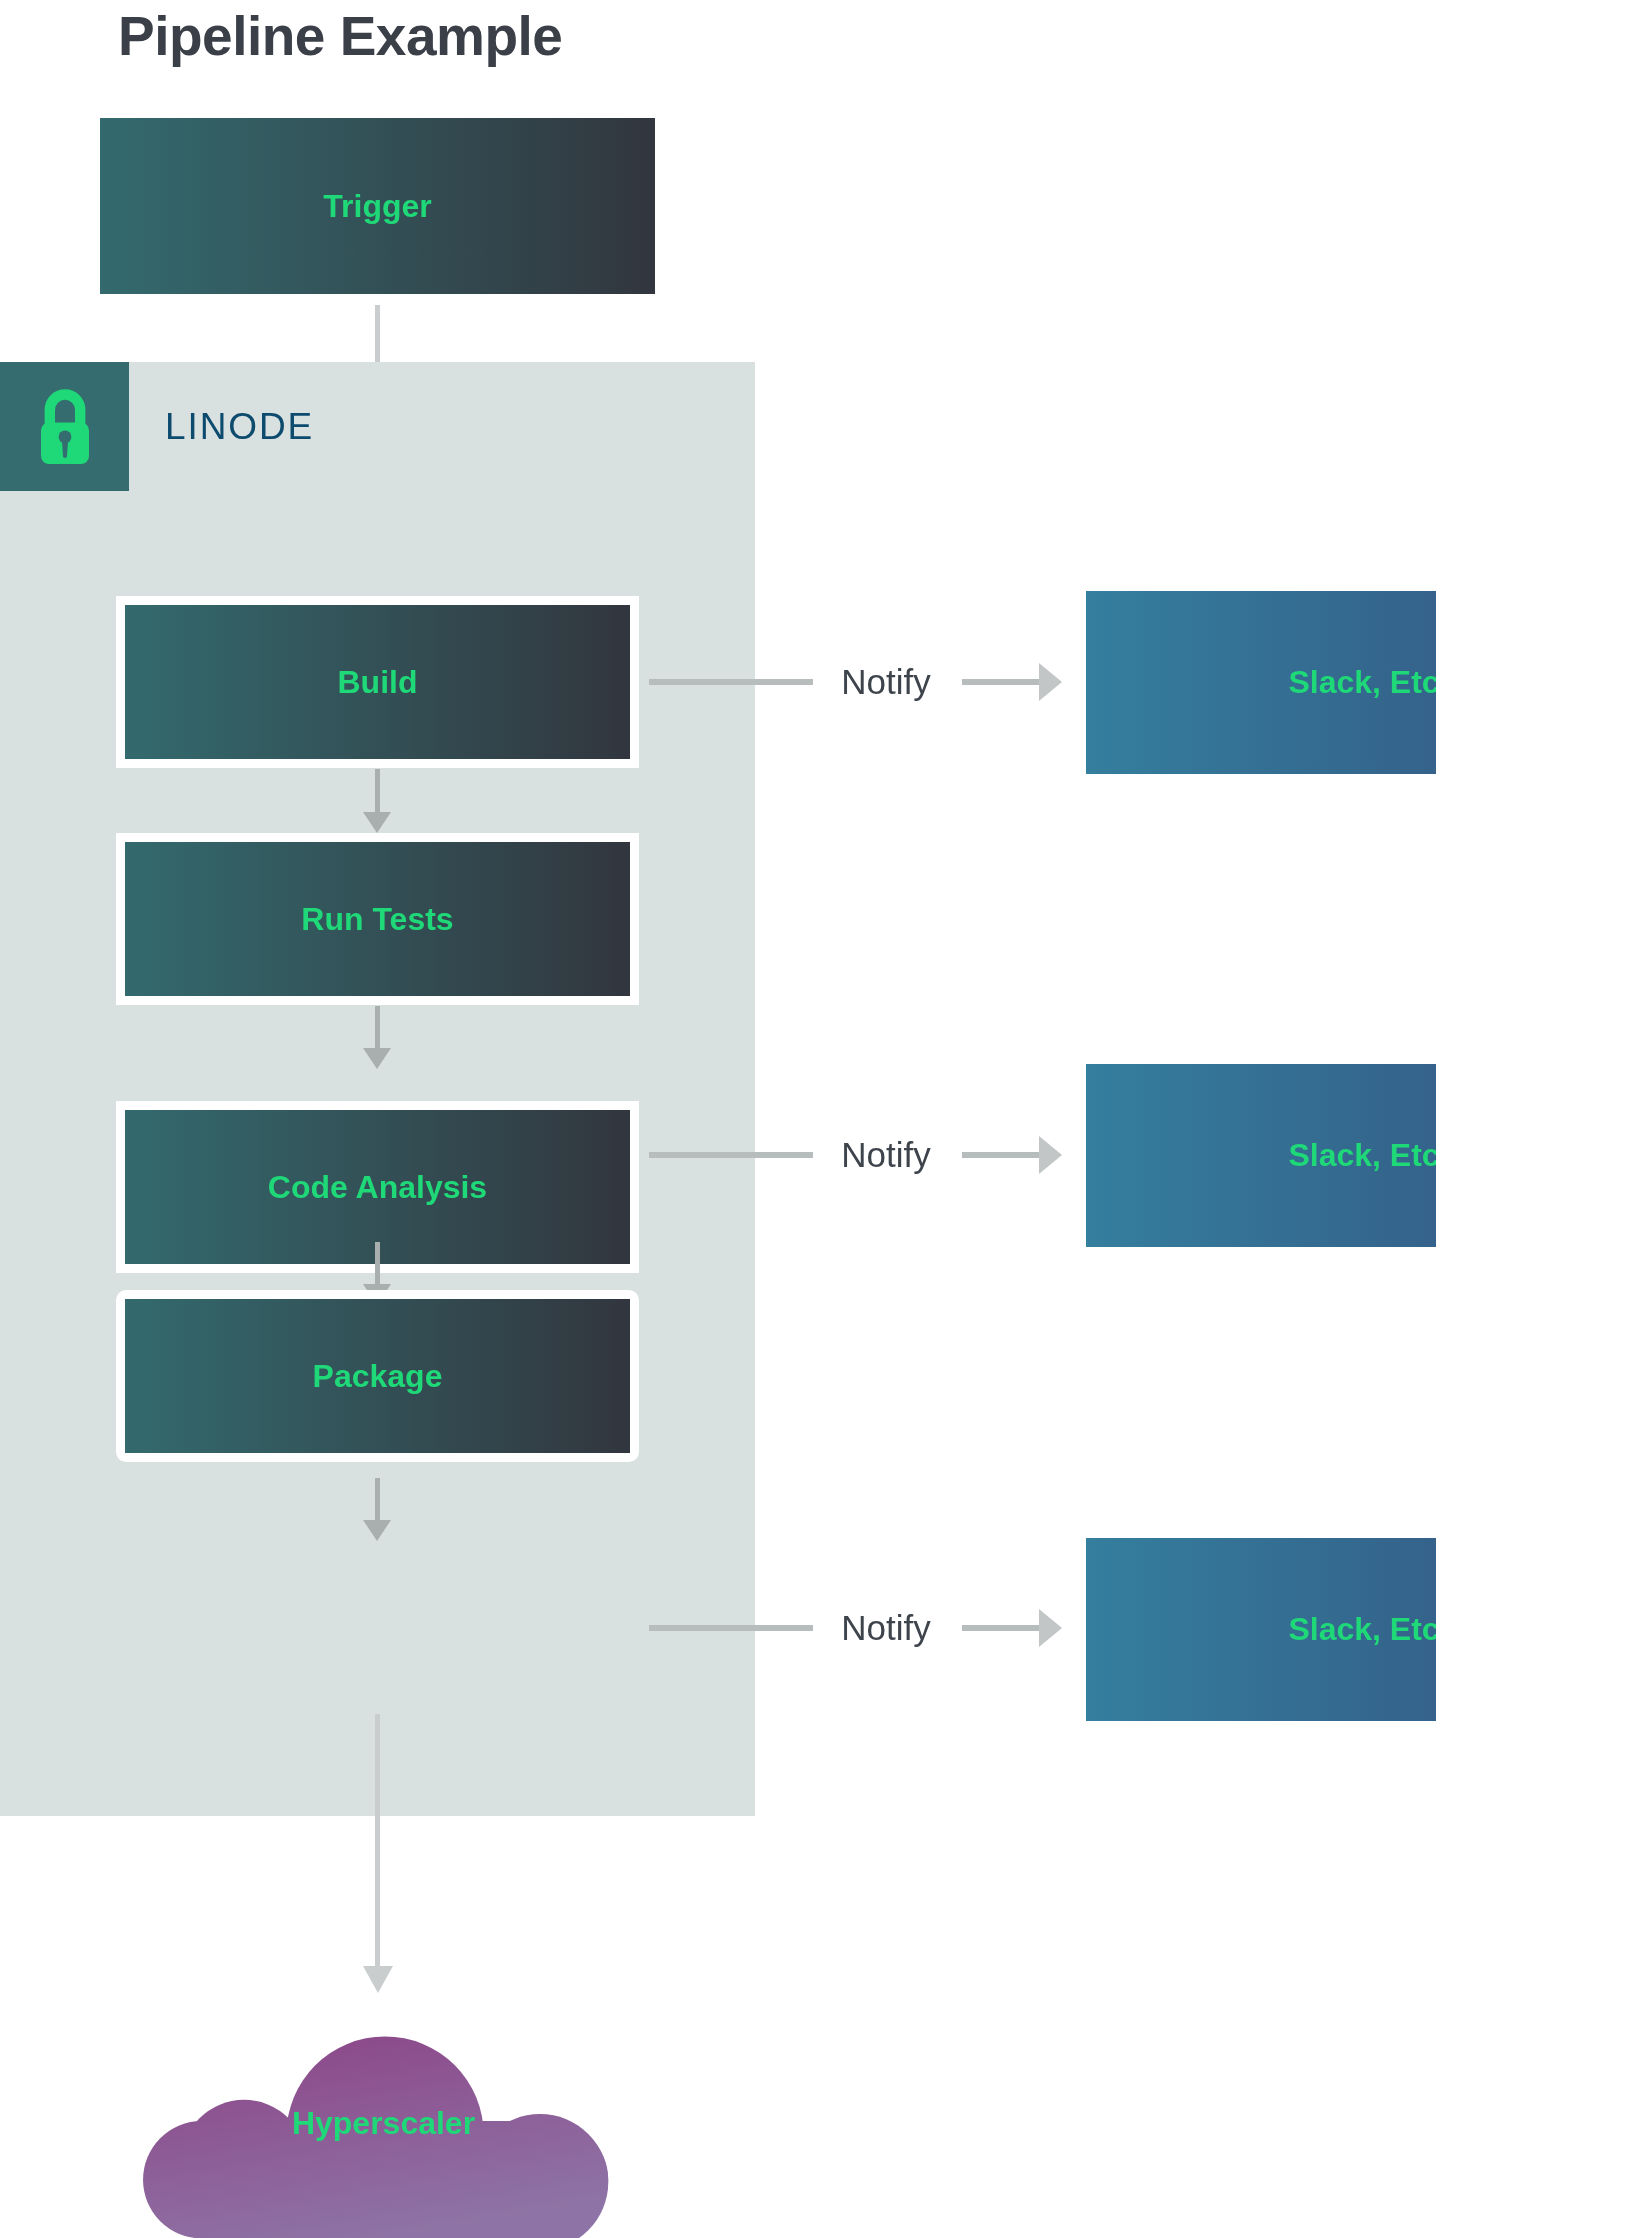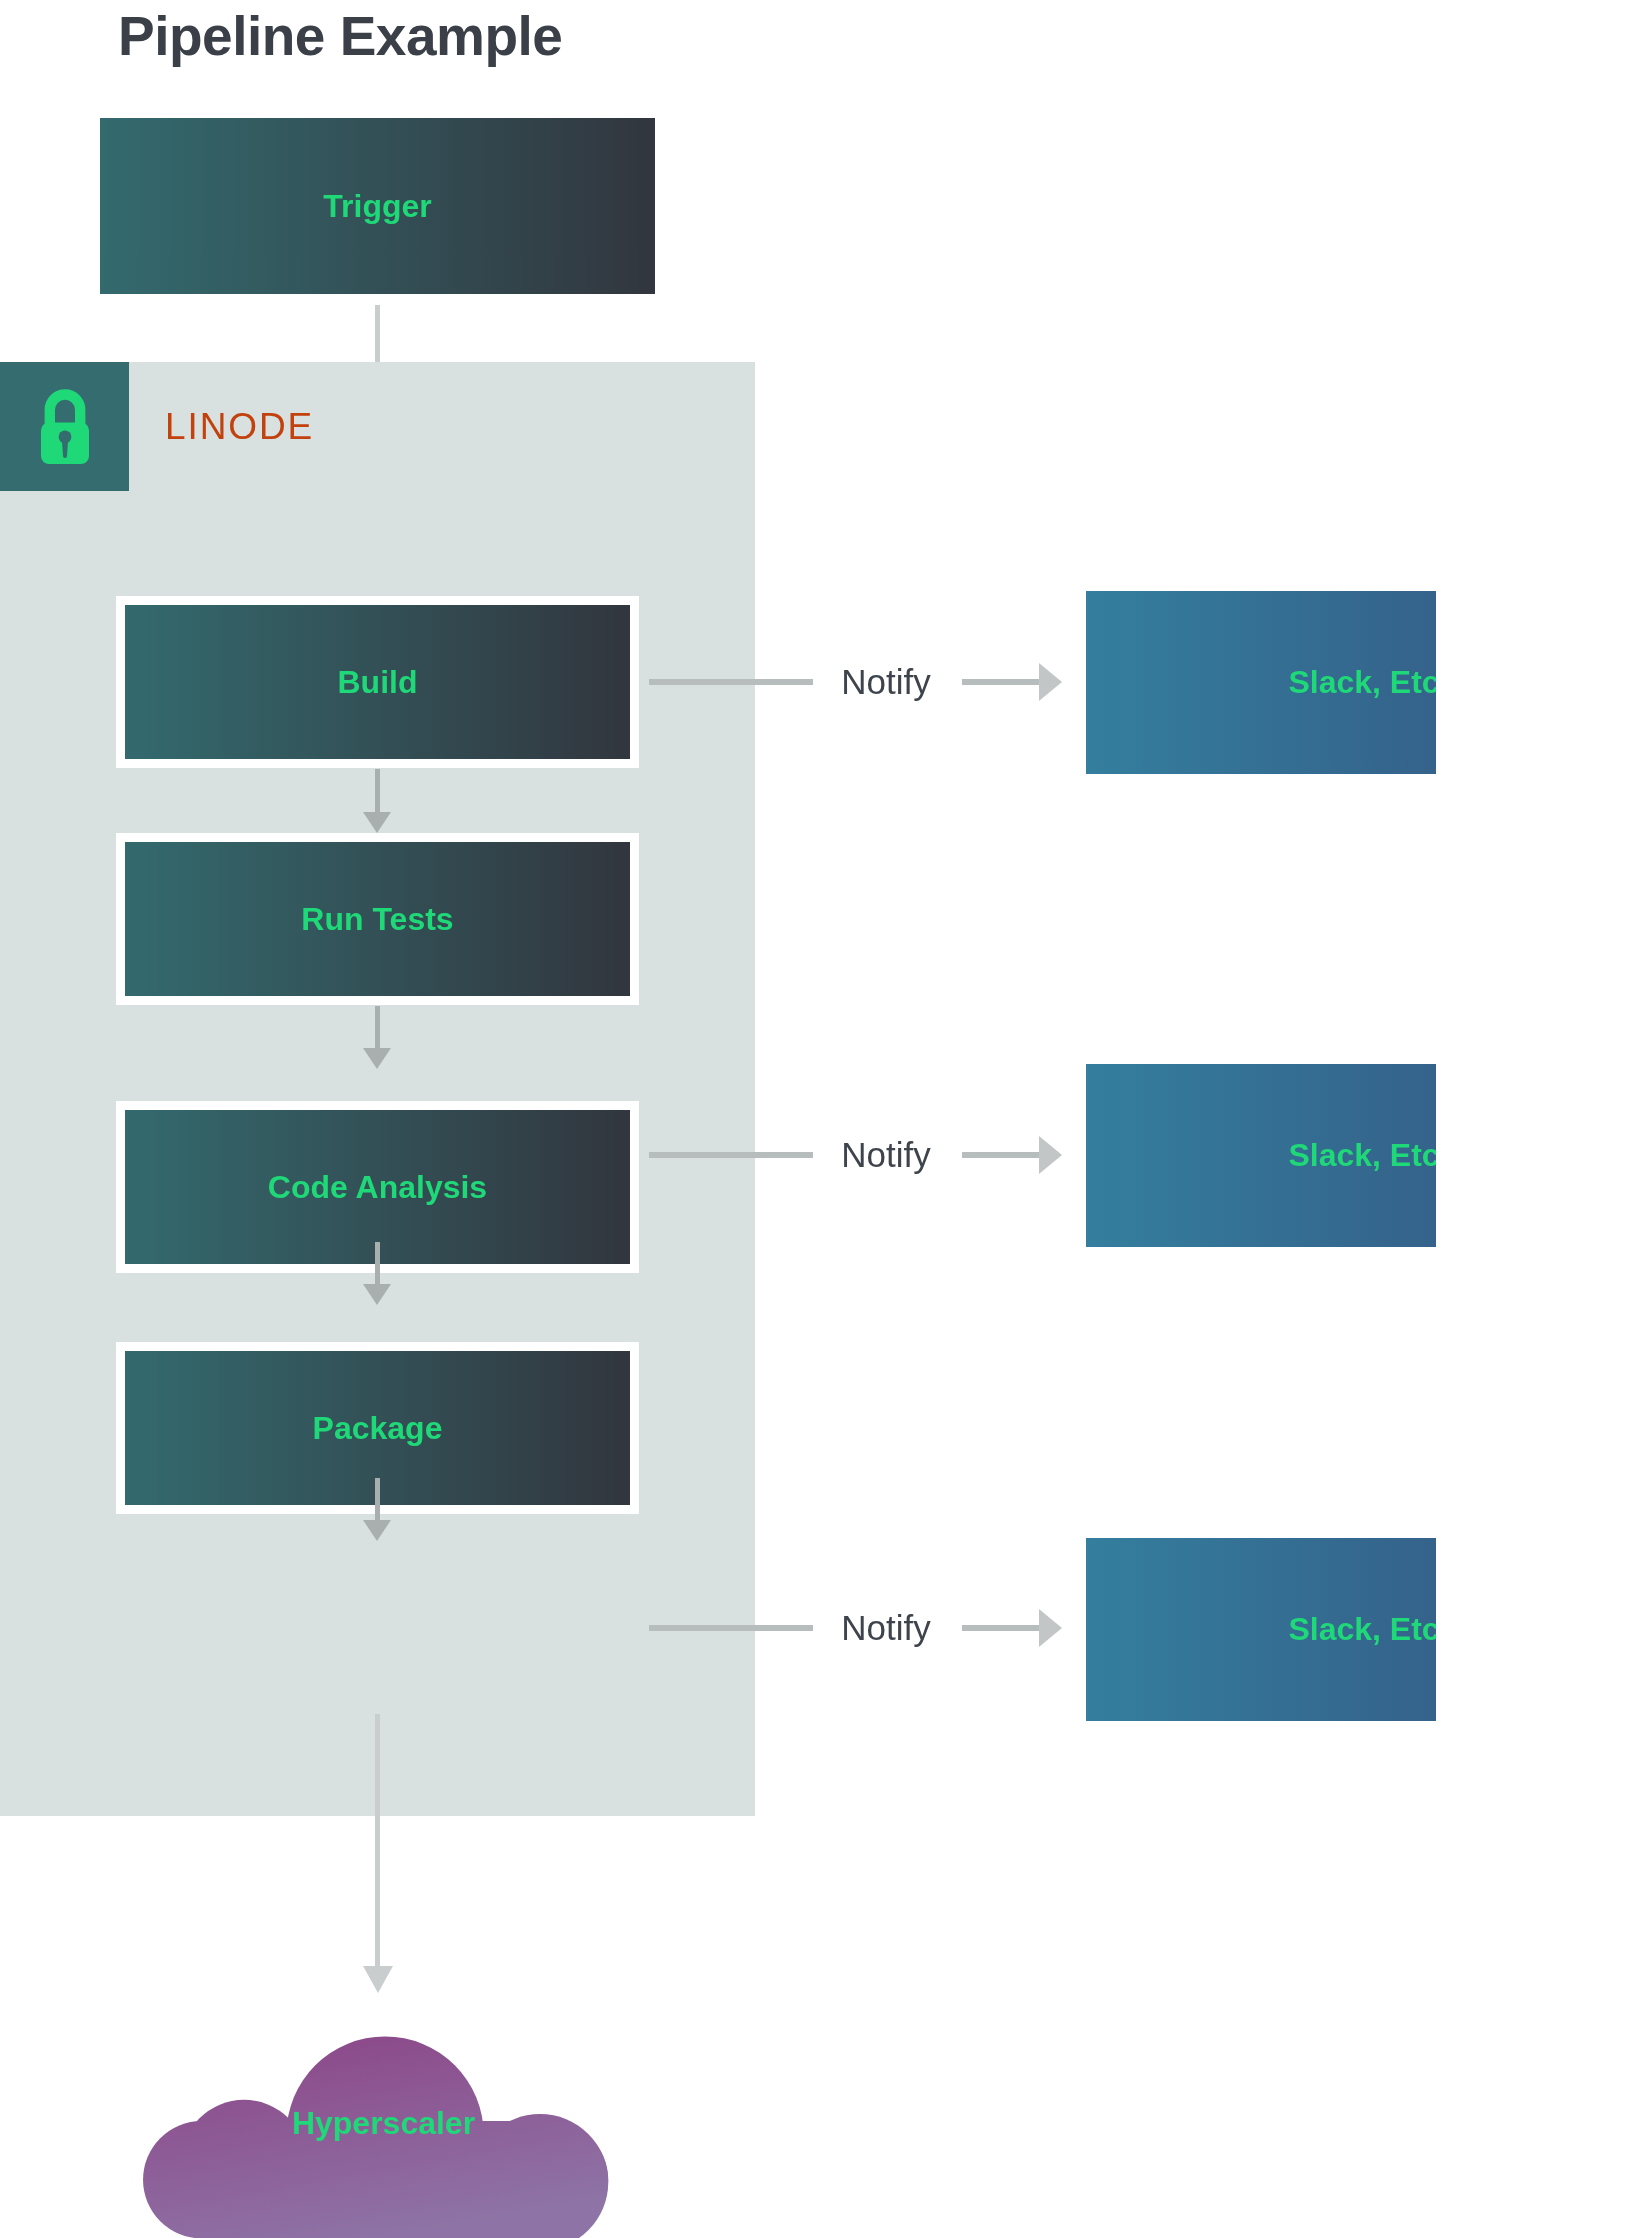--- a/index.html
+++ b/index.html
@@ -37,21 +37,21 @@
     left: 0; top: 362px; width: 755px; height: 1454px;
     background: #d8e1e0;
   }
   .lock-square {
     left: 0; top: 362px; width: 129px; height: 129px;
     background: #346c6f;
     display: flex; align-items: center; justify-content: center;
   }
   .linode-label {
     left: 165px; top: 362px; height: 129px; line-height: 129px;
-    font-size: 37px; color: #c2410c; letter-spacing: 1.9px;
+    font-size: 37px; color: #0c4a6e; letter-spacing: 1.9px;
   }
 
   .stage-outer {
     left: 116px; width: 523px; height: 172px;
     background: #ffffff; padding: 0; box-sizing: border-box;
   }
   .stage-inner {
     position: absolute; left: 9.4px; top: 9.4px; right: 9.4px; bottom: 9.4px;
   }
 
@@ -136,21 +136,21 @@
 
   <div class="abs stage-outer" style="top:1101px;">
     <div class="stage-inner stage-gradient">
       <span class="green-label">Code Analysis</span>
     </div>
   </div>
 
   <div class="abs v-line" style="top:1242px;height:42px;"></div>
   <div class="abs v-head" style="top:1284px;"></div>
 
-  <div class="abs stage-outer" style="top:1342px;">
+  <div class="abs stage-outer" style="top:1290px;border-radius:10px;">
     <div class="stage-inner stage-gradient">
       <span class="green-label">Package</span>
     </div>
   </div>
 
   <div class="abs v-line" style="top:1478px;height:42px;"></div>
   <div class="abs v-head" style="top:1520px;"></div>
 
 
   <div class="abs h-line" style="left:649px;top:679px;width:164px;"></div>

